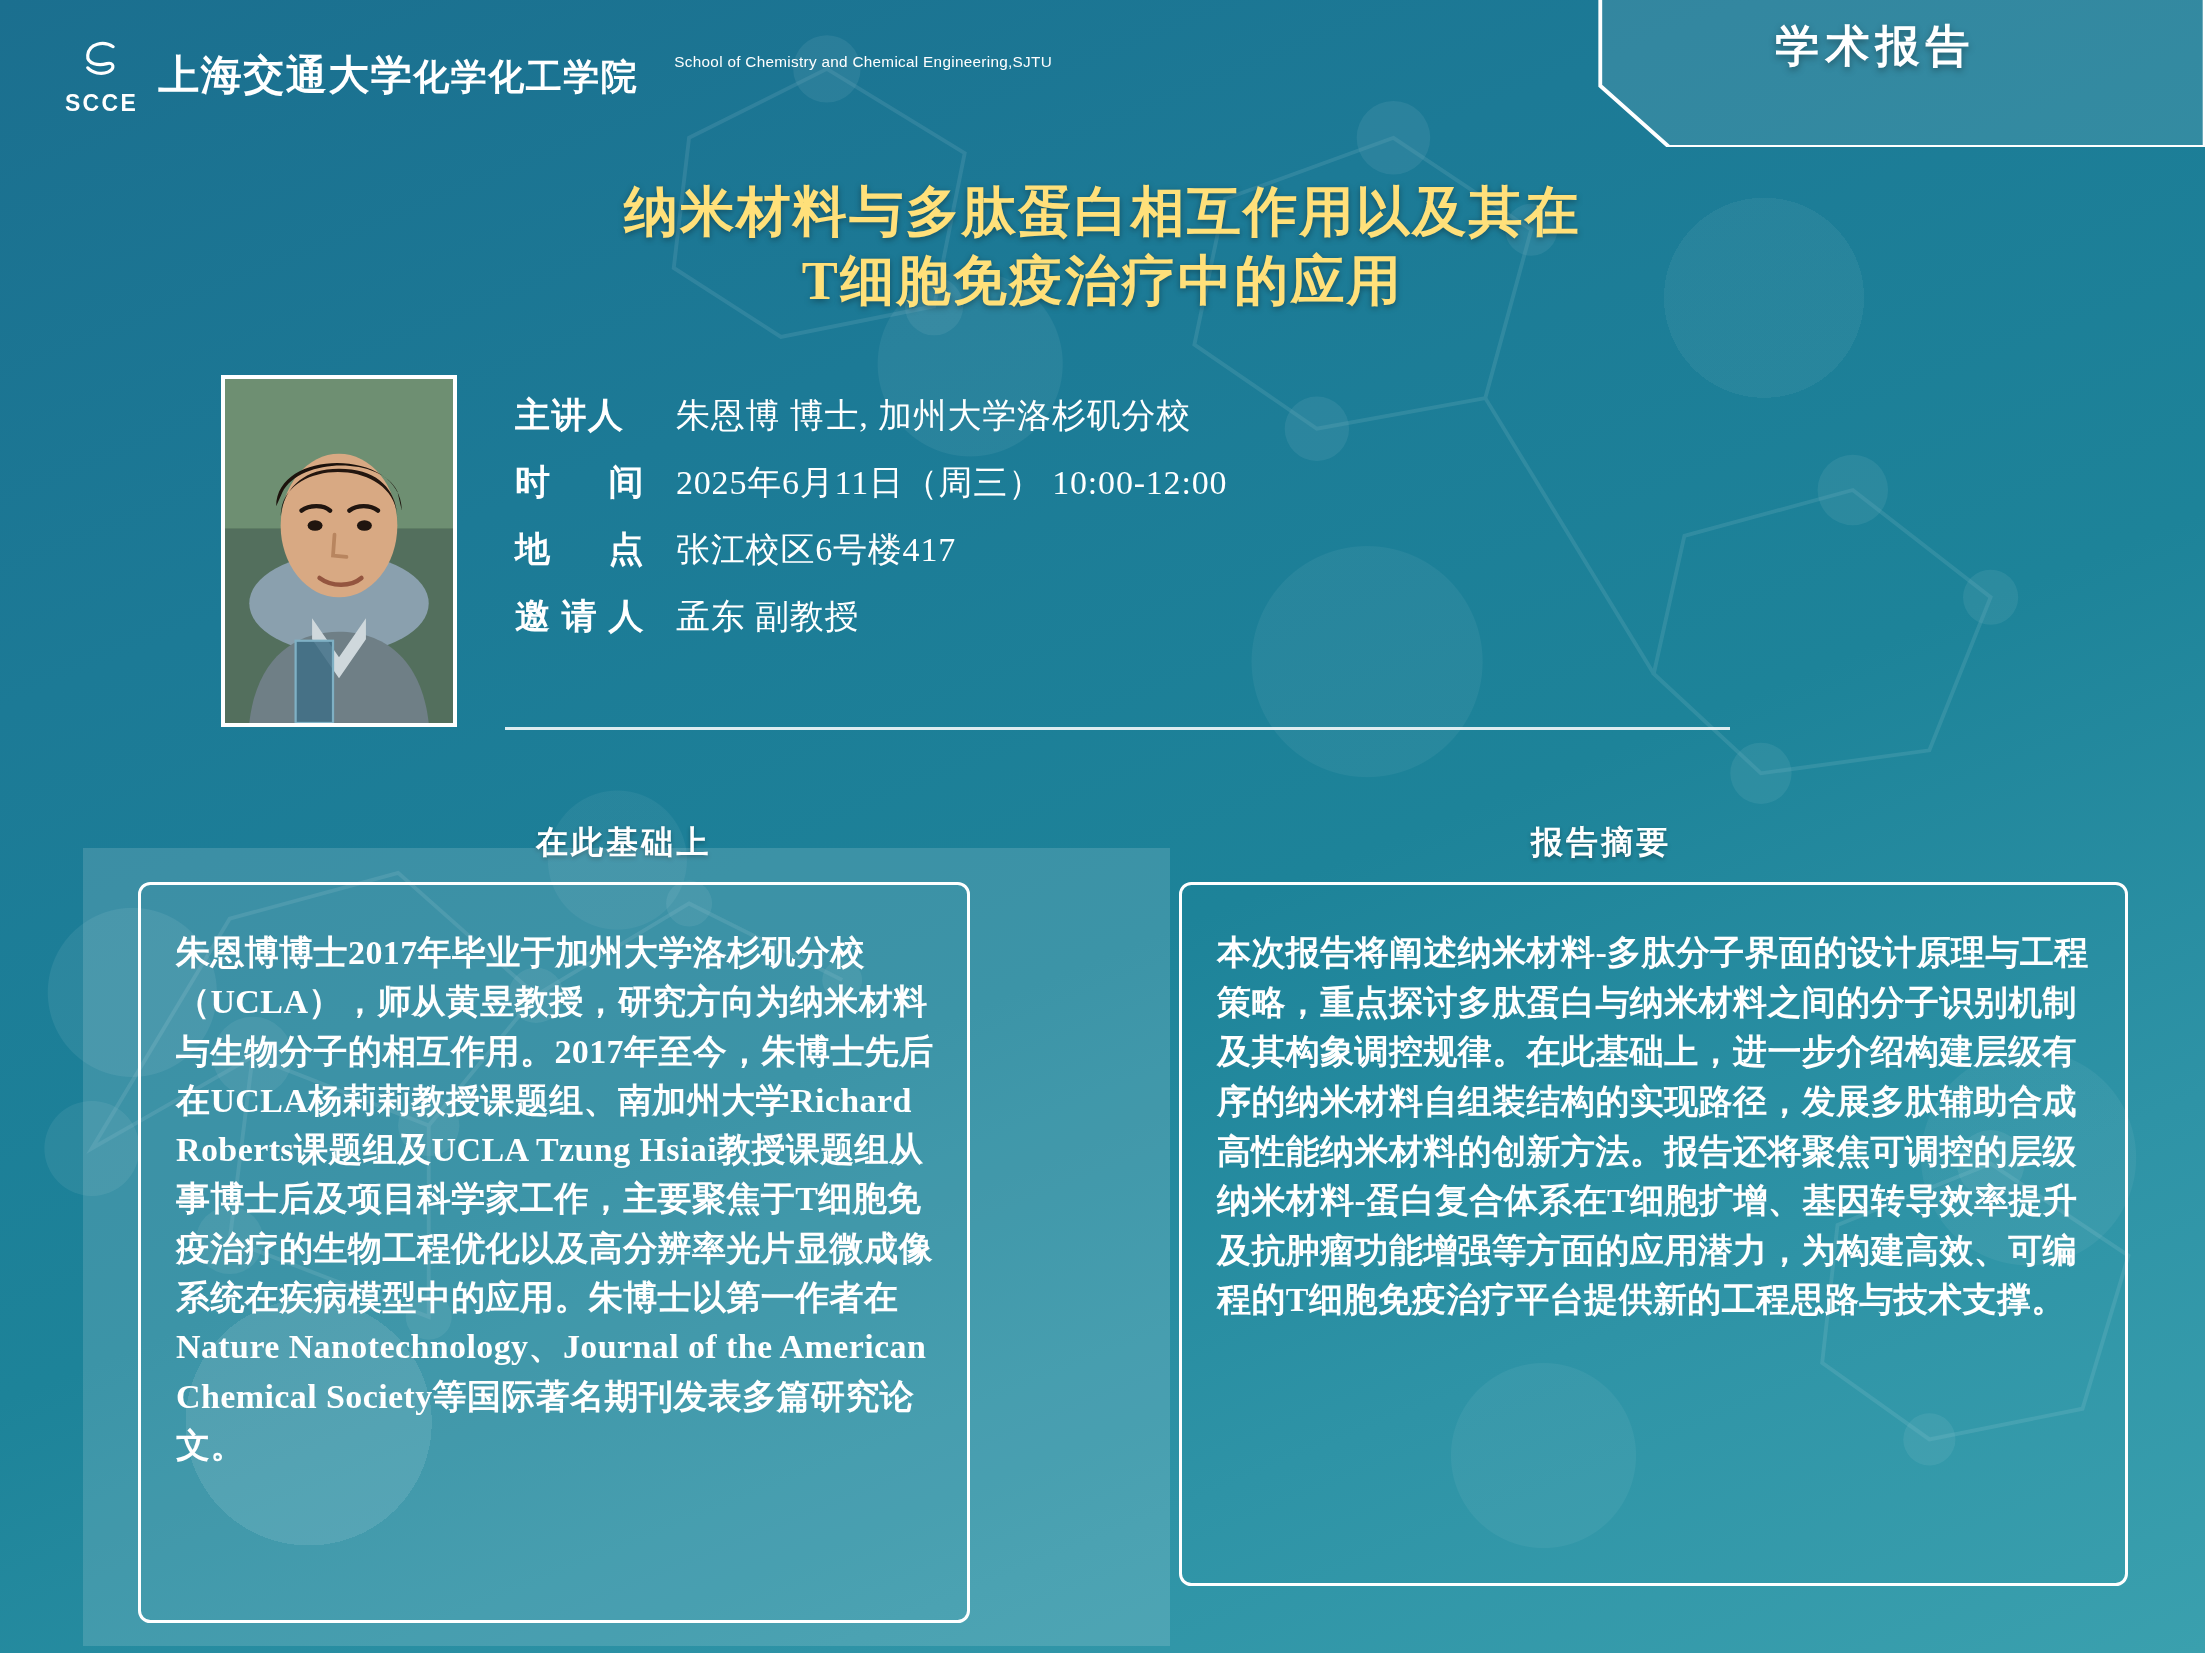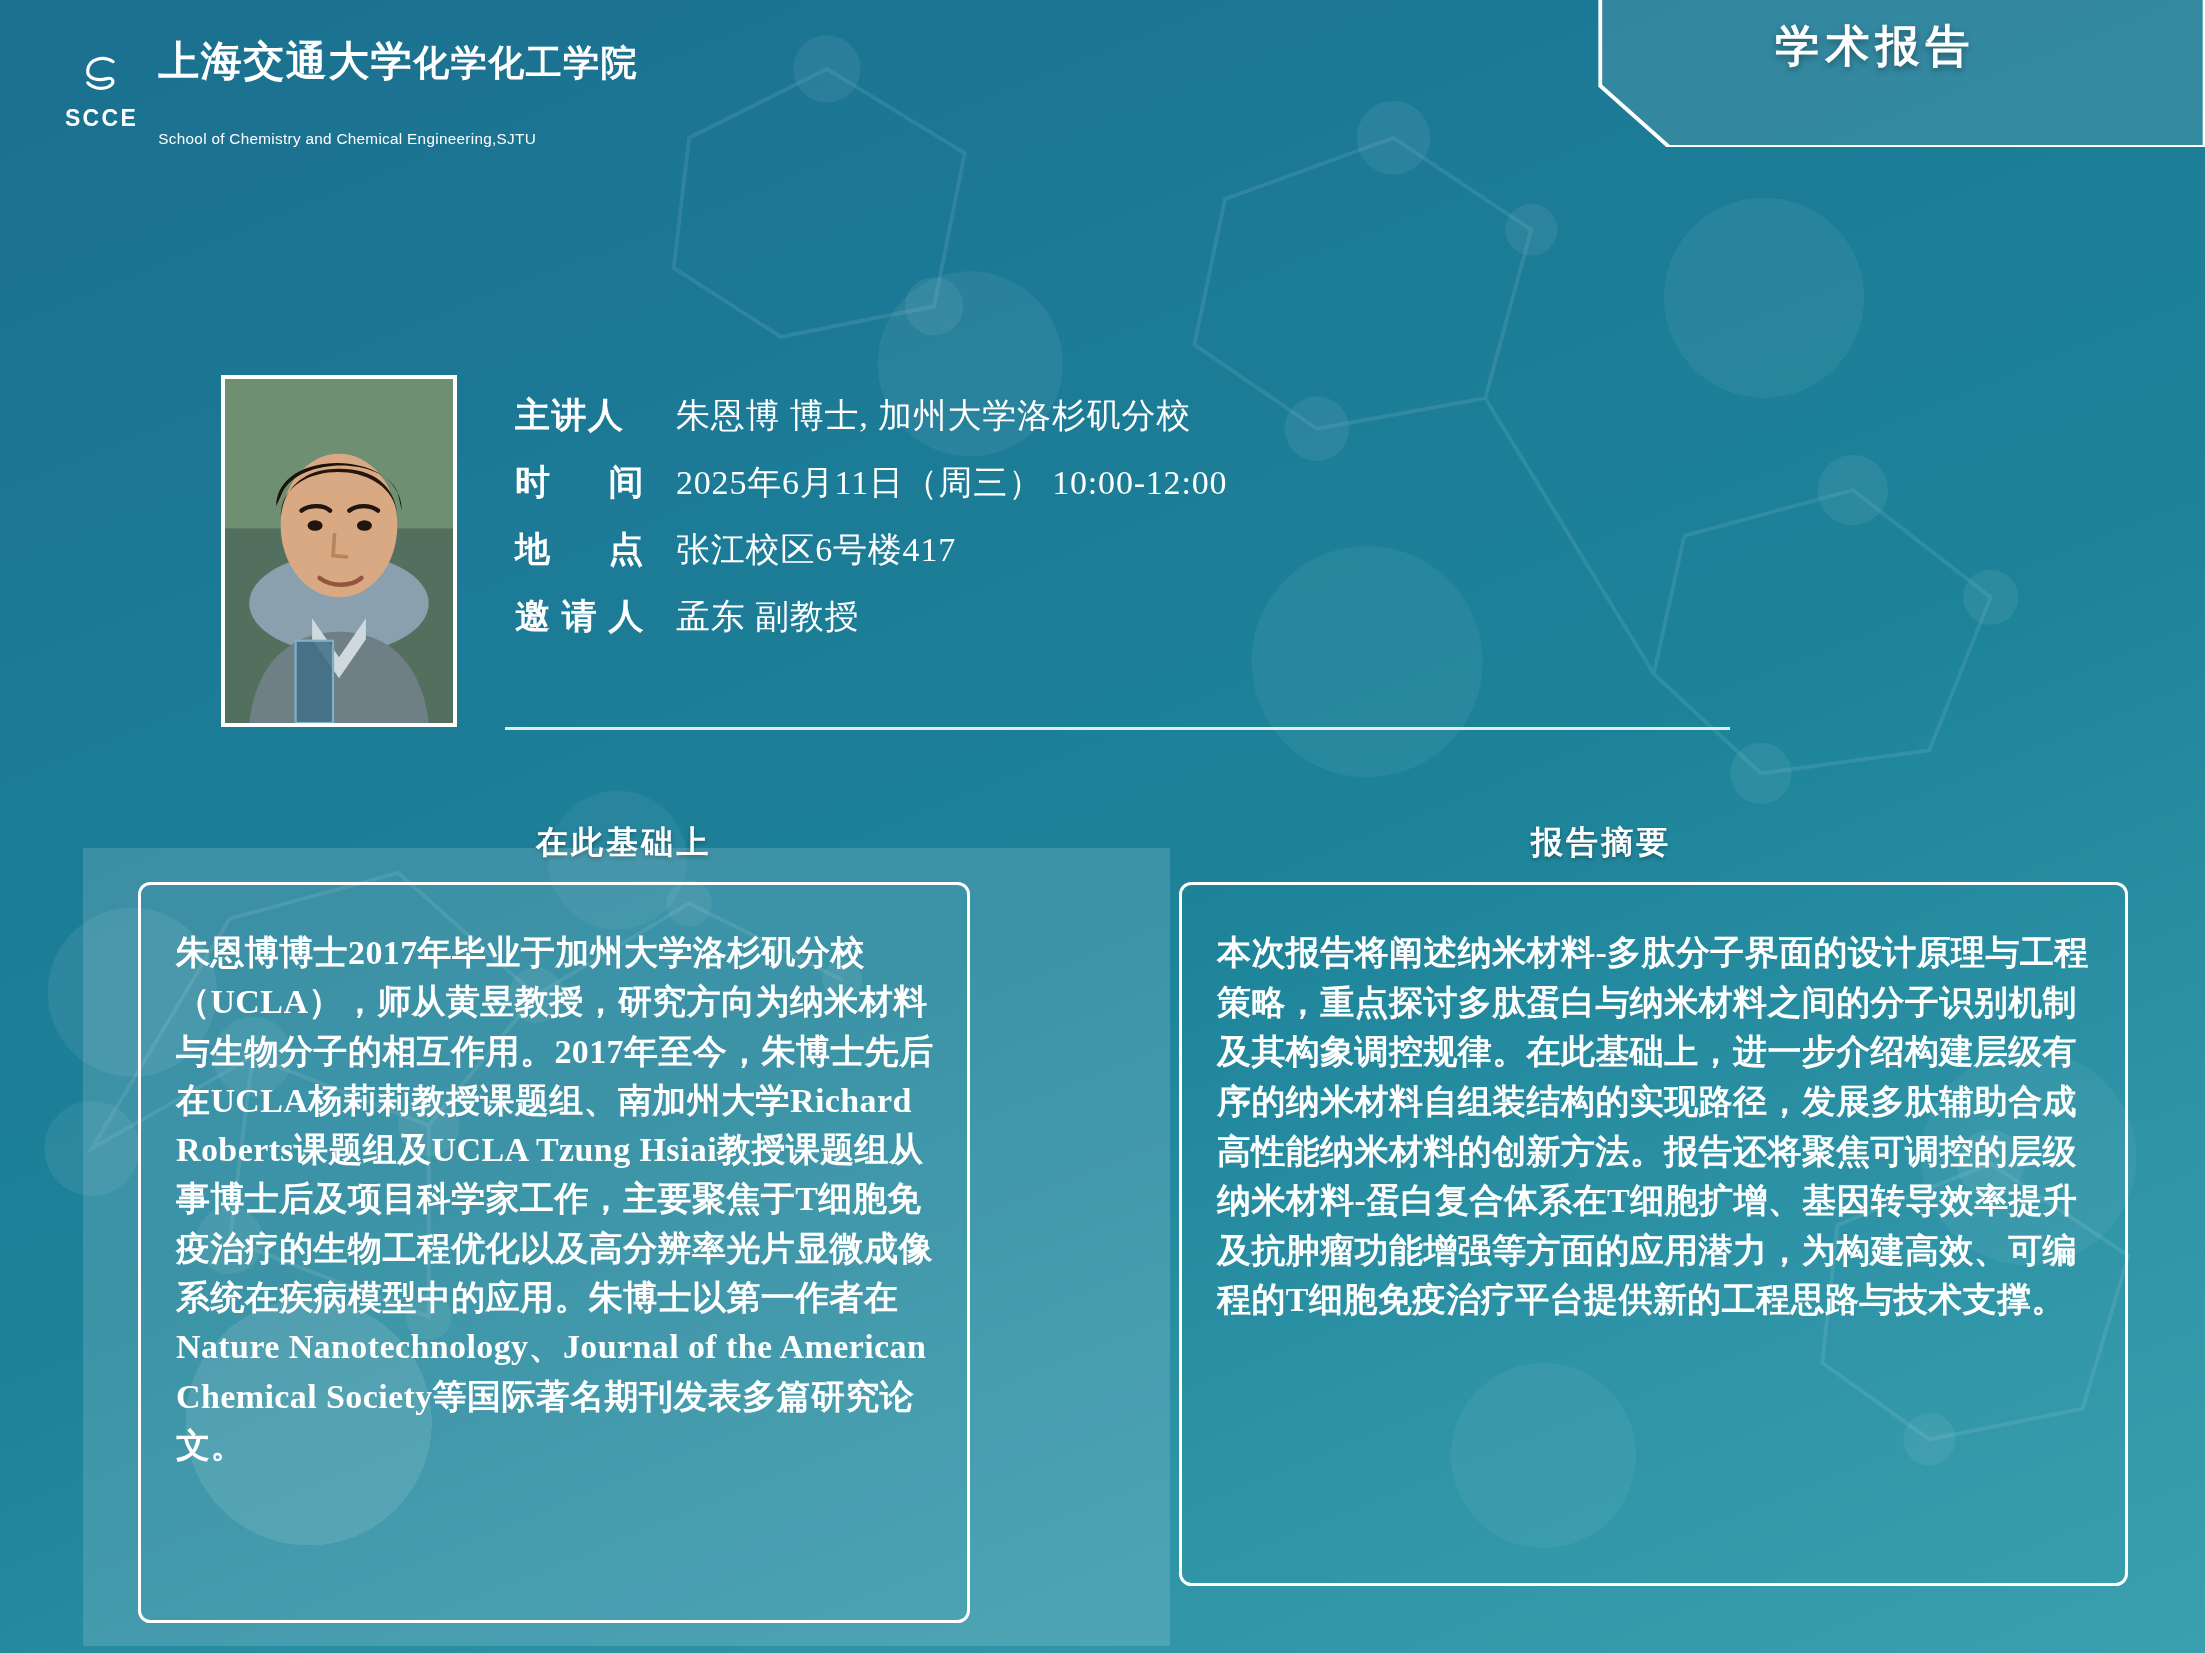--- a/index.html
+++ b/index.html
@@ -50,21 +50,21 @@
     white-space: nowrap;
   }
   .logo-text-zh .sub { font-size: 36px; }
   .logo-en {
     color: #ffffff;
     font-size: 15.3px;
     letter-spacing: 0.3px;
     white-space: nowrap;
     margin-top: 4.6px;
   }
-  .logo-col { display: flex; flex-direction: column; justify-content: center; gap: 36px; }
+  .logo-col { display: flex; justify-content: center; gap: 36px; }
   .scce {
     color: #ffffff;
     font-size: 23px;
     font-weight: 700;
     letter-spacing: 2.3px;
     margin-top: 3.1px;
   }
 
   .ribbon {
     position: absolute;
@@ -241,20 +241,24 @@
     </div>
   </div>
 
   <div class="ribbon">
     <svg viewBox="0 0 850 200" width="651" height="153">
       <path d="M60 0 L850 0 L850 200 L150 200 L60 120 Z" fill="rgba(255,255,255,0.10)" stroke="#ffffff" stroke-width="5"></path>
     </svg>
   </div>
   <div class="ribbon-label">学术报告</div>
 
+  <div class="title">
+    <div>纳米材料与多肽蛋白相互作用以及其在</div>
+    <div>T细胞免疫治疗中的应用</div>
+  </div>
 
   <div class="portrait">
     <svg viewBox="0 0 308 460" preserveAspectRatio="xMidYMid slice">
       <rect width="308" height="460" fill="#5f7f63"></rect>
       <rect y="0" width="308" height="200" fill="#6e8f72"></rect>
       <rect y="200" width="308" height="260" fill="#536f5d"></rect>
       <ellipse cx="154" cy="300" rx="120" ry="66" fill="#8aa0ae"></ellipse>
       <path d="M34 460 C44 372, 96 338, 154 338 C212 338, 264 372, 274 460 Z" fill="#6f7f86"></path>
       <path d="M118 320 L154 372 L190 320 L190 348 L154 400 L118 348 Z" fill="#cfd8dc"></path>
       <rect x="96" y="350" width="50" height="110" fill="#3f6f86" opacity="0.85"></rect>

